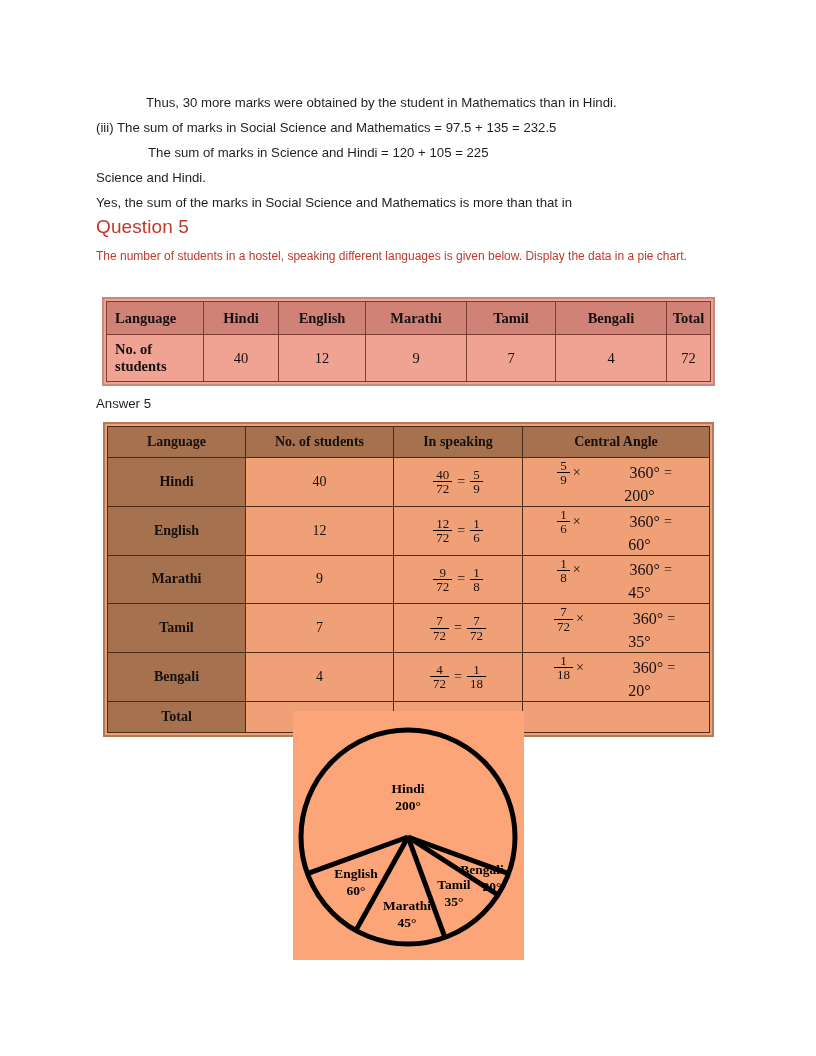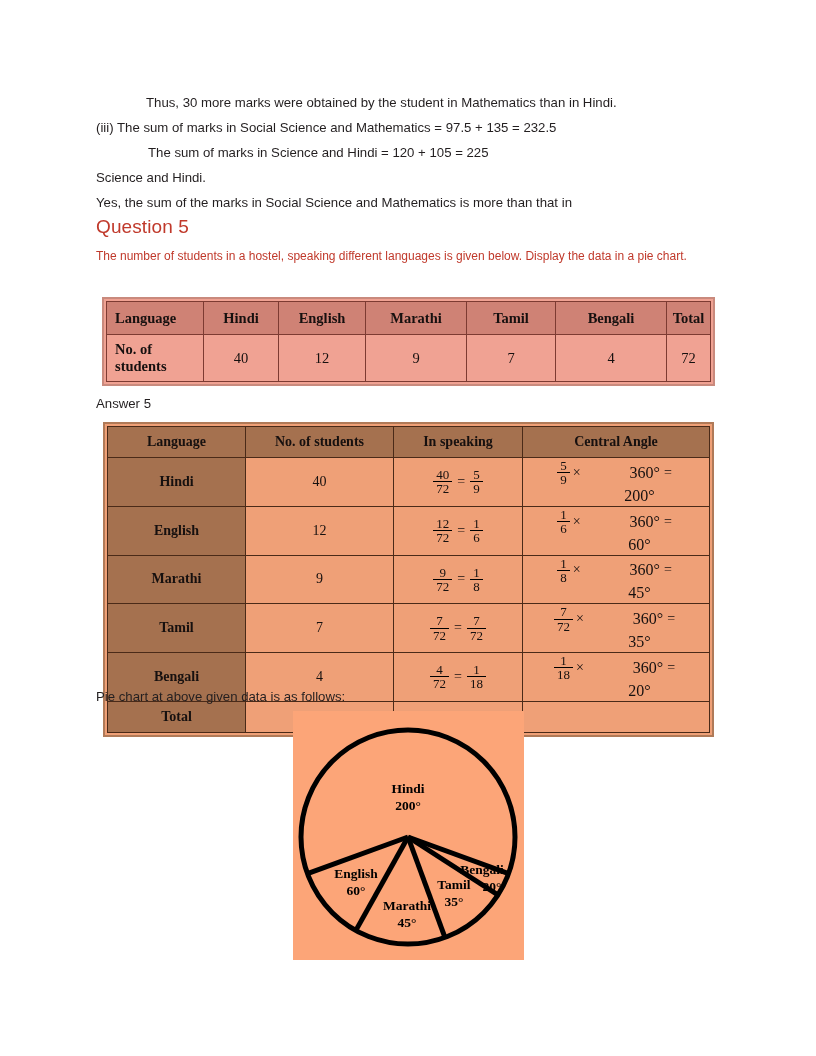--- a/index.html
+++ b/index.html
@@ -307,21 +307,20 @@
         <tr class="total">
           <td class="lang">Total</td>
           <td class="num">72</td>
           <td class="frac"></td>
           <td class="ang"></td>
         </tr>
       </tbody>
     </table>
   </div>
 
-  <div class="pie-caption">Pie chart at above given data is as follows:</div>
 
   <div class="pie-fig">
     <svg width="231" height="249" viewBox="0 0 231 249">
       <g>
 
         <circle cx="115" cy="126" r="107" fill="none" stroke="#000000" stroke-width="5"></circle>
 
         <line x1="115" y1="126" x2="14.45" y2="162.6" stroke="#000000" stroke-width="5"></line>
         <line x1="115" y1="126" x2="215.55" y2="162.6" stroke="#000000" stroke-width="5"></line>
 

